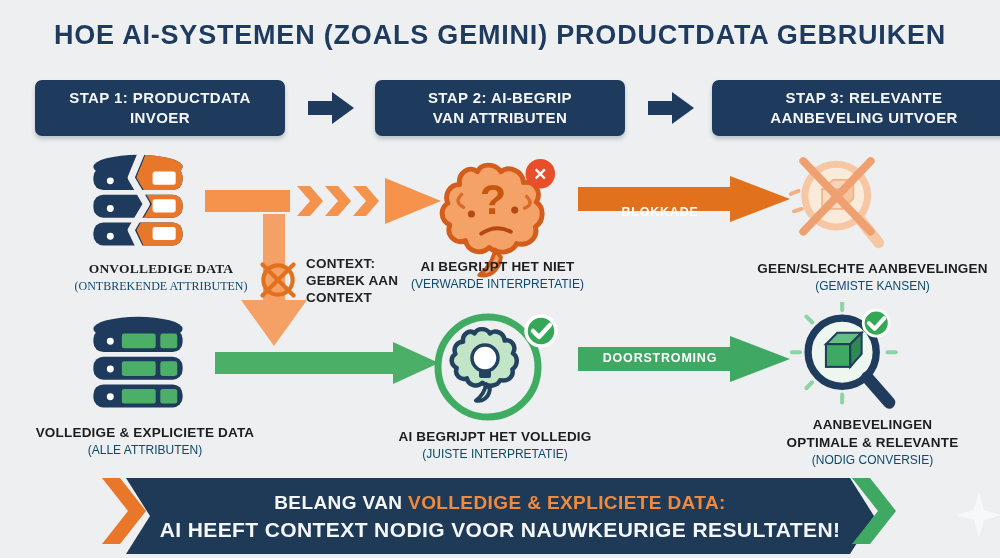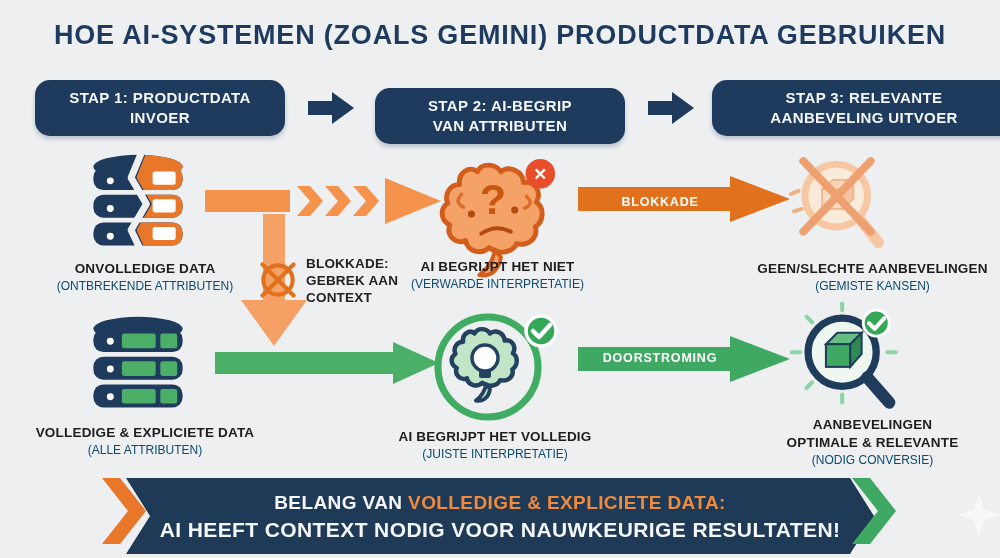--- a/index.html
+++ b/index.html
@@ -11,21 +11,21 @@
   .abs{position:absolute;}
   .stage{position:absolute;inset:0;}
   
   .title{
     left:0;top:20px;width:1000px;text-align:center;
     font-size:27px;font-weight:bold;letter-spacing:.8px;color:#1e3a5e;
     text-shadow:0 1px 0 rgba(255,255,255,.7);
   }
   
   .step-box{
-    background:#1e3a5c;border-radius:15px;height:56px;
+    background:#1e3a5c;border-radius:7px;height:56px;
     color:#f5f7f9;font-weight:bold;font-size:15px;letter-spacing:.4px;
     display:flex;flex-direction:column;align-items:center;justify-content:center;
     line-height:1.32;text-align:center;
     box-shadow:0 3px 4px rgba(30,58,92,.25);
   }
   
   .lbl{text-align:center;color:#1d1d1d;}
   .lbl .main{font-weight:bold;font-size:13.5px;letter-spacing:.2px;display:block;line-height:1.35;}
   .lbl .sub{font-size:12px;display:block;line-height:1.35;color:#0c4a6e;}
   
@@ -56,21 +56,21 @@
 
   <div class="abs title">HOE AI-SYSTEMEN (ZOALS GEMINI) PRODUCTDATA GEBRUIKEN</div>
 
   <div class="abs step-box" style="left:35px;top:80px;width:250px;">
     <span>STAP 1: PRODUCTDATA</span>
     <span>INVOER</span>
   </div>
   <svg class="abs" style="left:308px;top:92px;" width="46" height="32" viewBox="0 0 46 32">
     <polygon points="0,9 24,9 24,0 46,16 24,32 24,23 0,23" fill="#1e3a5c"></polygon>
   </svg>
-  <div class="abs step-box" style="left:375px;top:80px;width:250px;margin-top:8px;">
+  <div class="abs step-box" style="left:375px;top:80px;width:250px;">
     <span>STAP 2: AI-BEGRIP</span>
     <span>VAN ATTRIBUTEN</span>
   </div>
   <svg class="abs" style="left:648px;top:92px;" width="46" height="32" viewBox="0 0 46 32">
     <polygon points="0,9 24,9 24,0 46,16 24,32 24,23 0,23" fill="#1e3a5c"></polygon>
   </svg>
   <div class="abs step-box" style="left:712px;top:80px;width:304px;">
     <span>STAP 3: RELEVANTE</span>
     <span>AANBEVELING UITVOER</span>
   </div>
@@ -96,21 +96,21 @@
         <rect x="7" y="22" width="116" height="30" rx="13"></rect>
         <rect x="7" y="58" width="116" height="30" rx="13"></rect>
         <rect x="7" y="94" width="116" height="30" rx="13"></rect>
         <ellipse cx="65" cy="22" rx="58" ry="16"></ellipse>
       </g>
       <rect x="84" y="28" width="30" height="17" rx="3" fill="#ffffff"></rect>
       <rect x="84" y="64" width="30" height="17" rx="3" fill="#ffffff"></rect>
       <rect x="84" y="100" width="30" height="17" rx="3" fill="#ffffff"></rect>
     </g>
   </svg>
-  <div class="abs lbl" style="left:20px;top:260px;width:250px;">
+  <div class="abs lbl" style="left:36px;top:260px;width:250px;font-family:Liberation Serif, serif;">
     <span class="main">ONVOLLEDIGE DATA</span>
     <span class="sub">(ONTBREKENDE ATTRIBUTEN)</span>
   </div>
 
   <svg class="abs" style="left:205px;top:175px;" width="236" height="50" viewBox="0 0 236 50">
     <g fill="#f5924c">
       <rect x="0" y="15" width="85" height="22"></rect>
       <polygon points="92,11 105,11 118,26 105,41 92,41 105,26"></polygon>
       <polygon points="120,11 133,11 146,26 133,41 120,41 133,26"></polygon>
       <polygon points="148,11 161,11 174,26 161,41 148,41 161,26"></polygon>
@@ -130,21 +130,21 @@
       <circle cx="24" cy="24" r="16"></circle>
       <line x1="13" y1="13" x2="35" y2="35"></line>
       <line x1="35" y1="13" x2="13" y2="35"></line>
       <line x1="7" y1="7" x2="11" y2="11"></line>
       <line x1="41" y1="7" x2="37" y2="11"></line>
       <line x1="7" y1="41" x2="11" y2="37"></line>
       <line x1="41" y1="41" x2="37" y2="37"></line>
     </g>
   </svg>
   <div class="abs note" style="left:306px;top:255px;width:170px;">
-    <div>BLOKKADE:</div>
+    <div>CONTEXT:</div>
     <div>GEBREK AAN</div>
     <div>CONTEXT</div>
   </div>
 
   <svg class="abs" style="left:438px;top:150px;" width="120" height="135" viewBox="0 0 122 135">
     <path d="M22,34 C12,34 6,44 10,53 C2,58 2,70 12,75 C8,86 18,95 28,91 C30,102 44,106 52,98 C62,106 76,103 80,94 C92,97 102,88 99,77 C108,71 108,57 100,52 C106,41 98,30 87,32 C86,20 72,14 64,21 C58,12 44,12 40,21 C32,14 20,22 22,34 Z" fill="#f4a268" stroke="#d35e1c" stroke-width="5" stroke-linejoin="round"></path>
     <path d="M58,100 C56,112 50,120 42,126 C52,128 62,122 64,108 Z" fill="#f4a268" stroke="#d35e1c" stroke-width="4" stroke-linejoin="round"></path>
     <path d="M24,44 Q16,52 26,57" fill="none" stroke="#d35e1c" stroke-width="3.5" stroke-linecap="round" opacity=".8"></path>
     <path d="M90,46 Q98,54 88,58" fill="none" stroke="#d35e1c" stroke-width="3.5" stroke-linecap="round" opacity=".8"></path>
     <text x="56" y="64" font-size="44" font-weight="bold" fill="#c7560f" text-anchor="middle" font-family="Liberation Sans, sans-serif">?</text>
@@ -158,21 +158,21 @@
     <span class="main">AI BEGRIJPT HET NIET</span>
     <span class="sub">(VERWARDE INTERPRETATIE)</span>
   </div>
 
   <svg class="abs" style="left:578px;top:176px;" width="212" height="46" viewBox="0 0 212 46">
     <g fill="#e2711d">
       <rect x="0" y="11" width="152" height="24"></rect>
       <polygon points="152,0 212,23 152,46"></polygon>
     </g>
   </svg>
-  <div class="abs arrow-label" style="left:590px;top:195px;">BLOKKADE</div>
+  <div class="abs arrow-label" style="left:590px;top:205px;">BLOKKADE</div>
 
   <svg class="abs" style="left:786px;top:150px;" width="102" height="110" viewBox="0 0 130 140">
     <g stroke="#f0b183" stroke-width="5" stroke-linecap="round">
       <line x1="6" y1="56" x2="16" y2="52"></line>
       <line x1="10" y1="78" x2="20" y2="75"></line>
     </g>
     <circle cx="64" cy="58" r="40" fill="#faeada" stroke="#f6c7a2" stroke-width="9"></circle>
     <polygon points="46,50 60,38 86,38 72,50" fill="#f7d4b6" stroke="#efb287" stroke-width="2"></polygon>
     <rect x="46" y="50" width="26" height="25" fill="#f8dcc2" stroke="#efb287" stroke-width="2"></rect>
     <polygon points="72,50 86,38 86,62 72,75" fill="#f3c49e" stroke="#efb287" stroke-width="2"></polygon>

